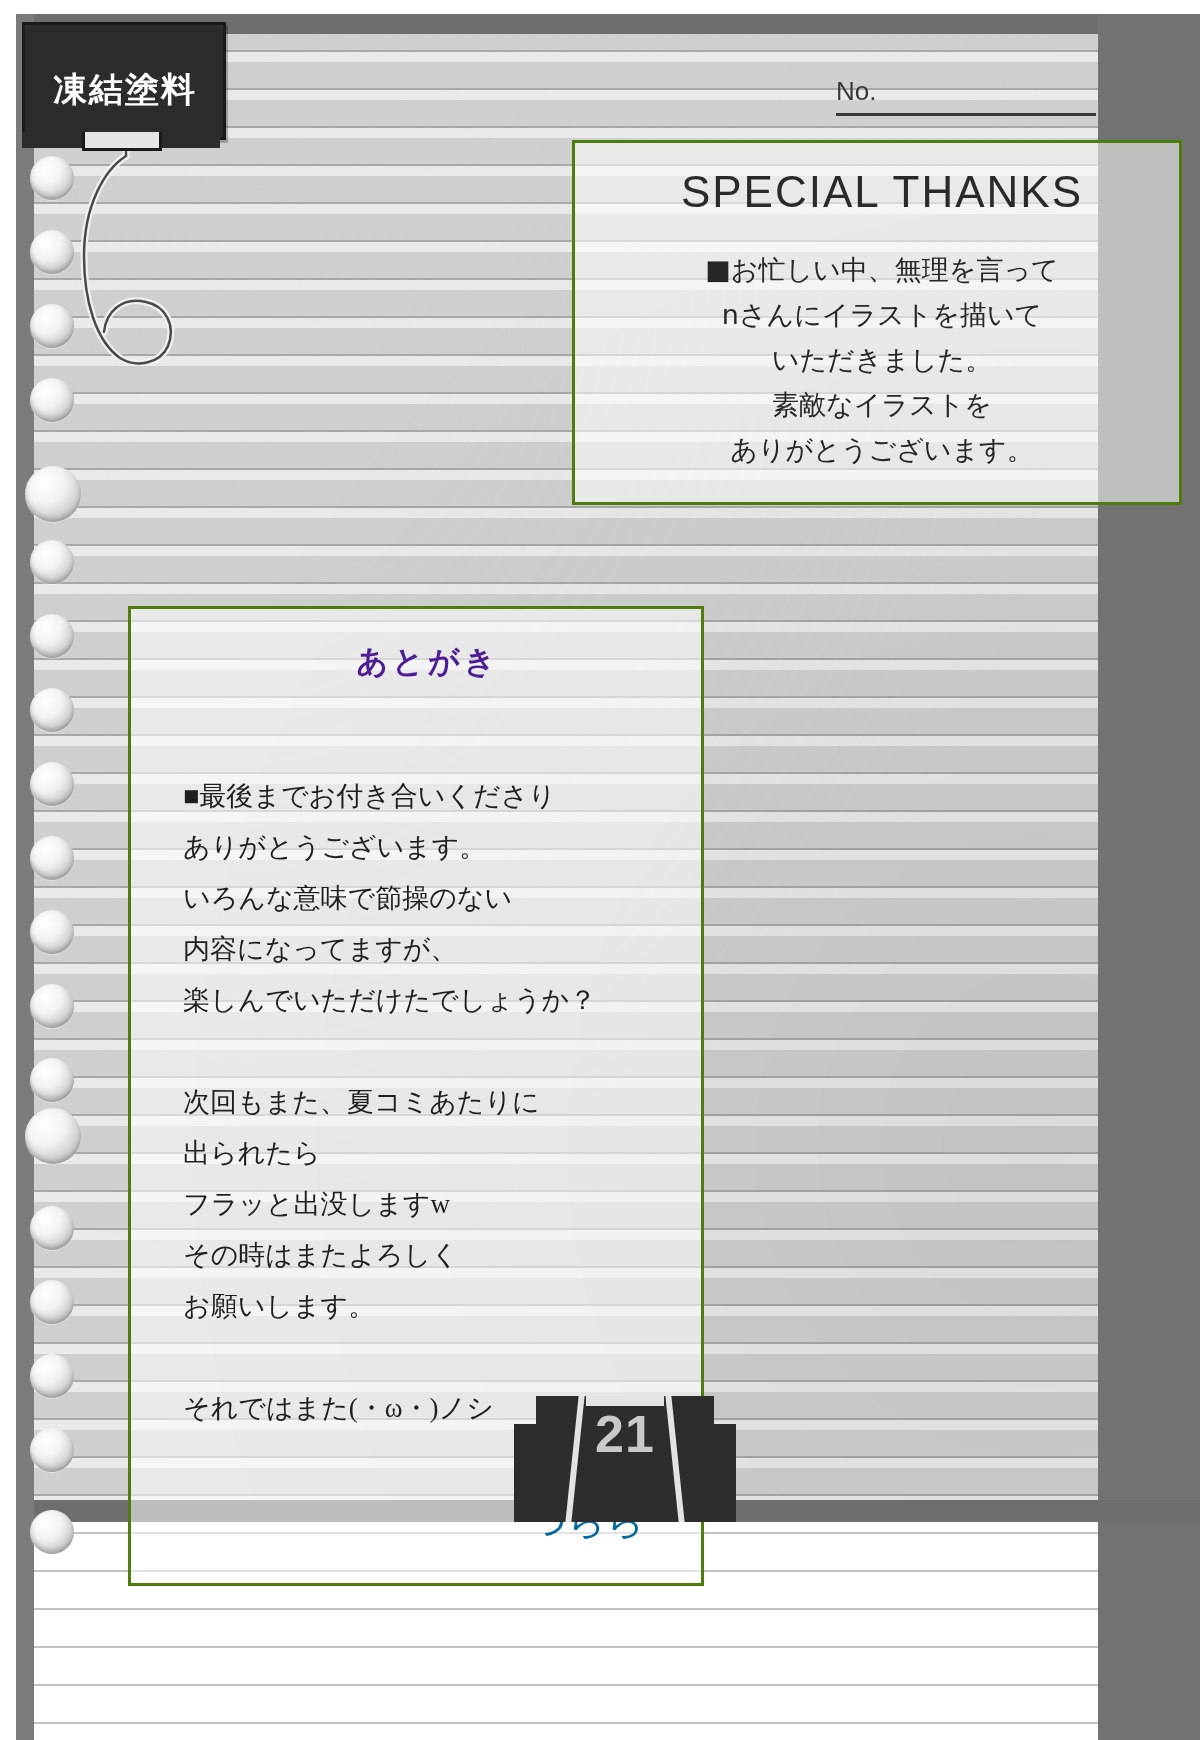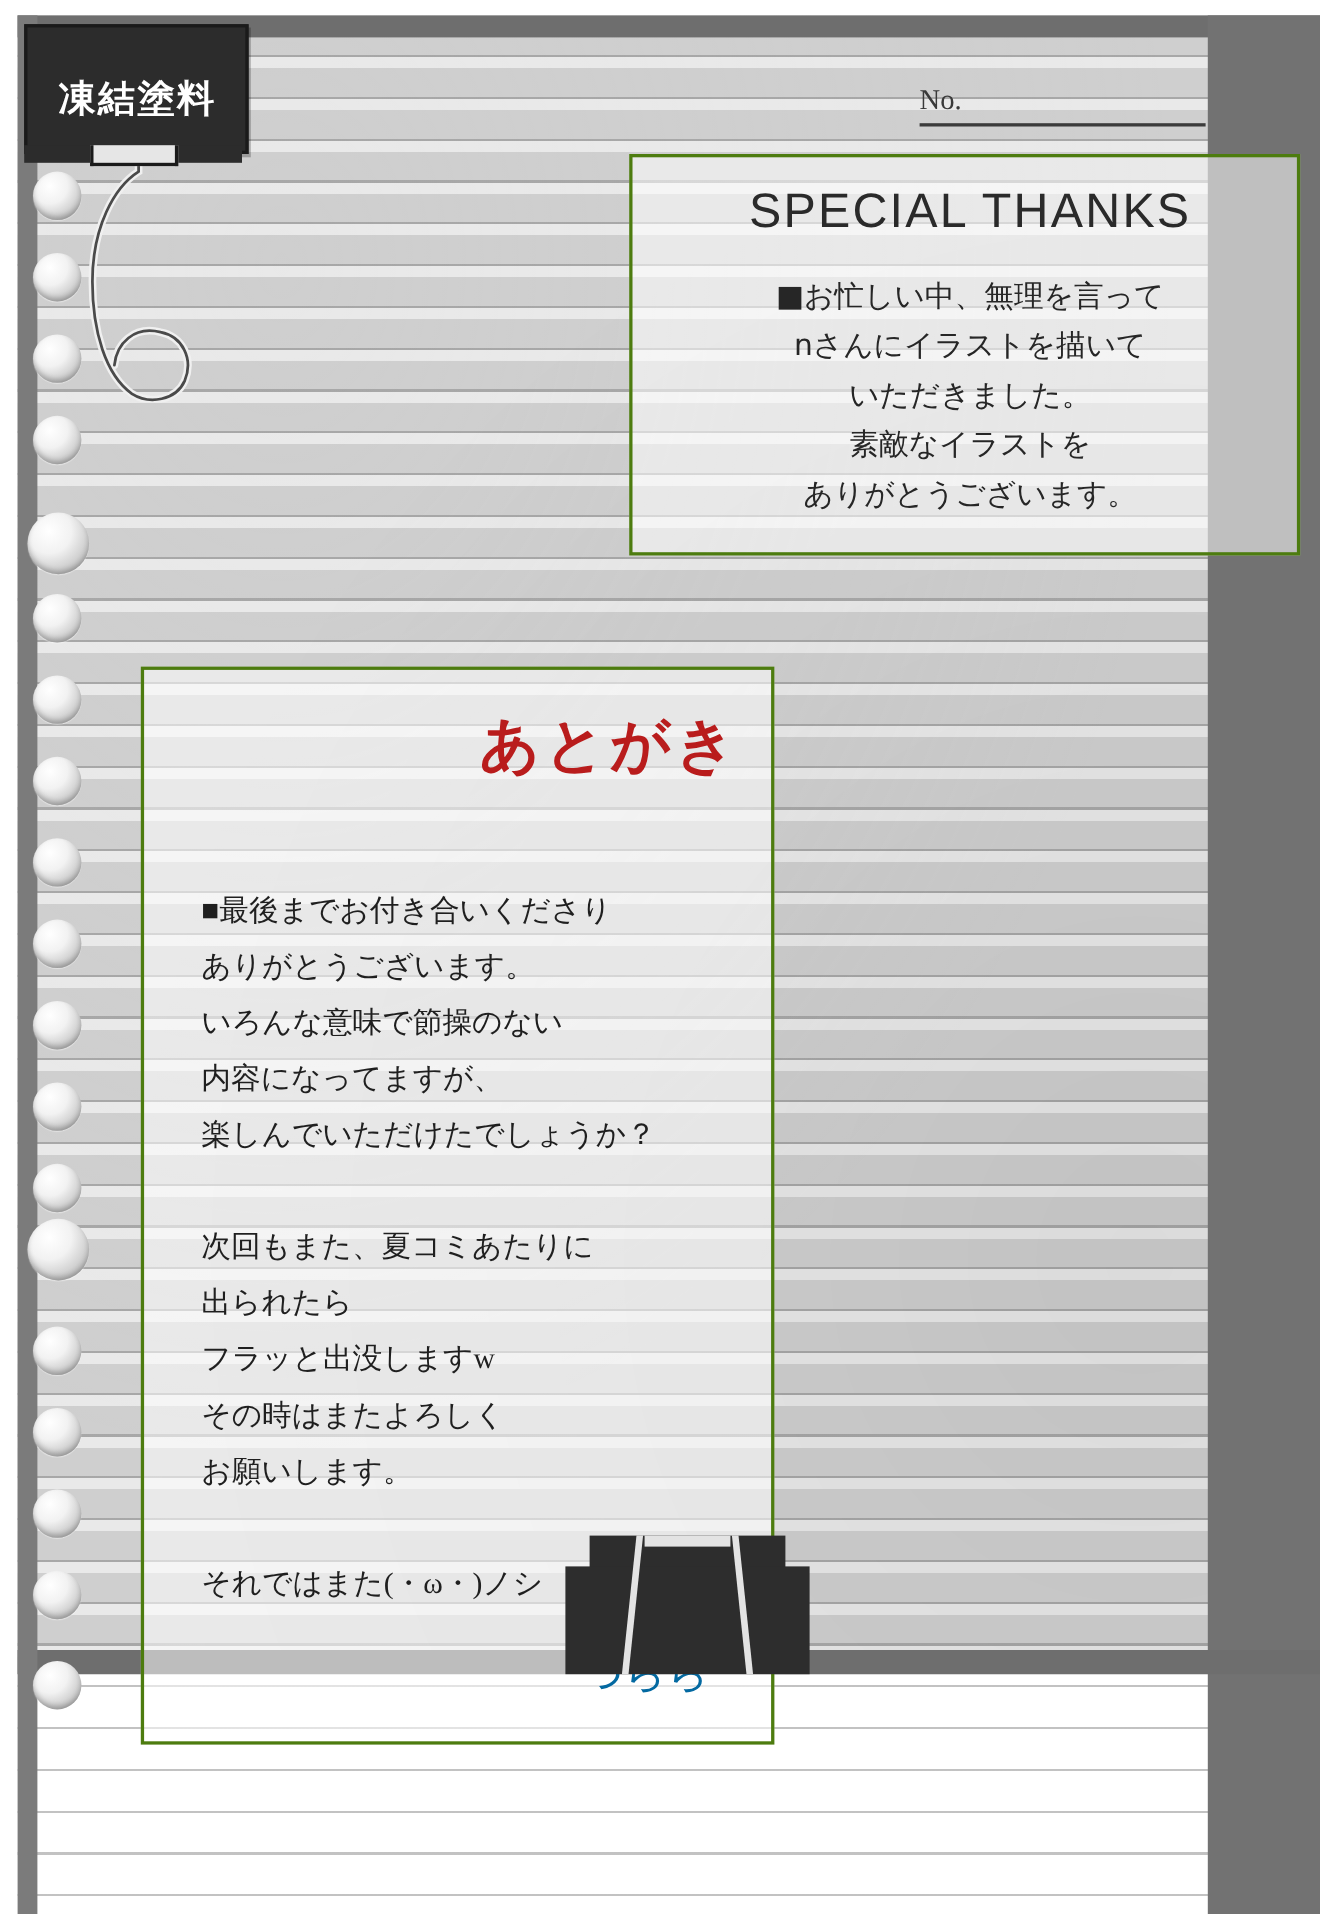--- a/index.html
+++ b/index.html
@@ -157,21 +157,21 @@
     position: absolute;
     left: 820px;
     top: 62px;
     width: 260px;
     border-bottom: 3px solid #3b3b3b;
     padding-bottom: 6px;
   }
   #no-field .no-label {
     font-size: 26px;
     color: #3a3a3a;
-    font-family: Liberation Serif, serif;
+    font-family: Liberation Sans, sans-serif;
   }
 
   
   .note-box {
     position: absolute;
     background: rgba(255,255,255,0.55);
     border: 3px solid #4d7c0f;
     box-sizing: border-box;
   }
   #thanks-box {
@@ -199,24 +199,24 @@
   }
 
   #atogaki-box {
     left: 112px;
     top: 592px;
     width: 576px;
     height: 980px;
     padding: 10px 28px 18px 52px;
   }
   #atogaki-title {
-    text-align: right;
-    font-size: 54px;
+    text-align: center;
+    font-size: 31px;
     font-weight: bold;
-    color: #b91c1c;
+    color: #4c1d95;
     font-family: "DejaVu Sans", sans-serif;
     margin: 22px 0 0 0;
     letter-spacing: 4px;
   }
   #atogaki-body {
     margin-top: 88px;
     font-size: 27px;
     line-height: 51px;
     color: #1f1f1f;
     font-family: Liberation Serif, serif;
@@ -362,17 +362,18 @@
 お願いします。
 
 それではまた(・ω・)ノシ</div>
     <div id="atogaki-signature">つらら</div>
   </div>
 
   <div id="page-plate">
     <div id="plate-top"></div>
     <div id="plate-bg"></div>
     <div id="plate-white-gap"></div>
+    <div id="plate-num">21</div>
     <div class="plate-slot" id="plate-slot-l"></div>
     <div class="plate-slot" id="plate-slot-r"></div>
   </div>
 
 </div>
 
 </body></html>

